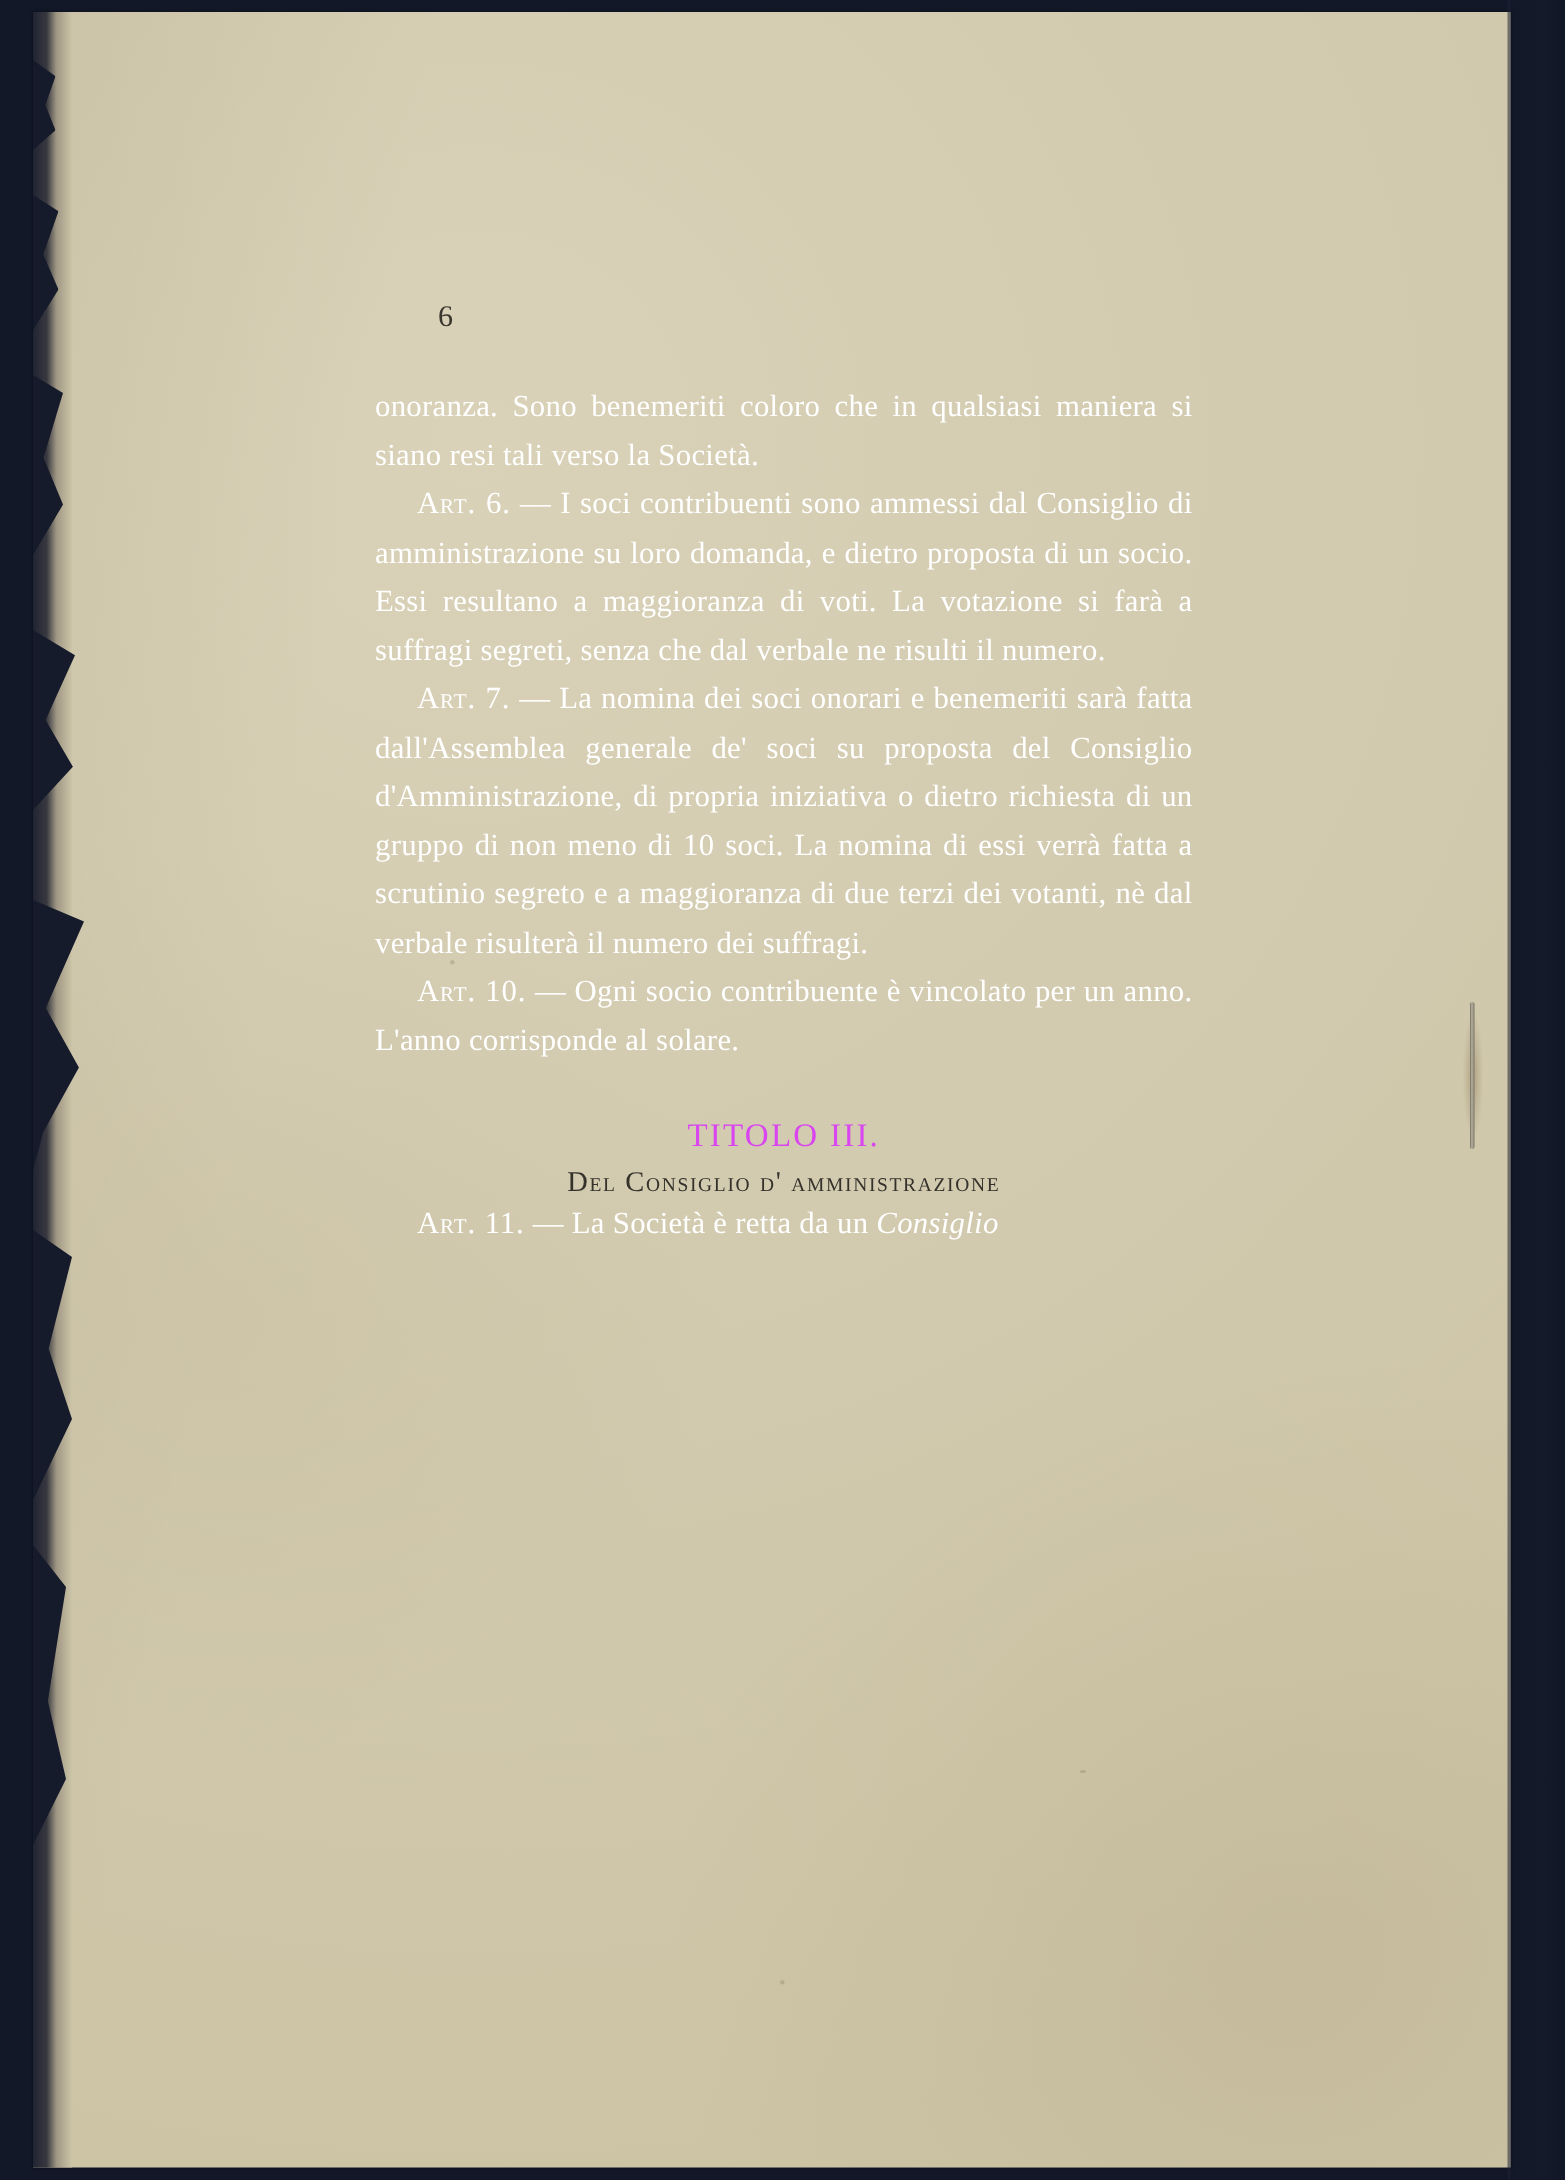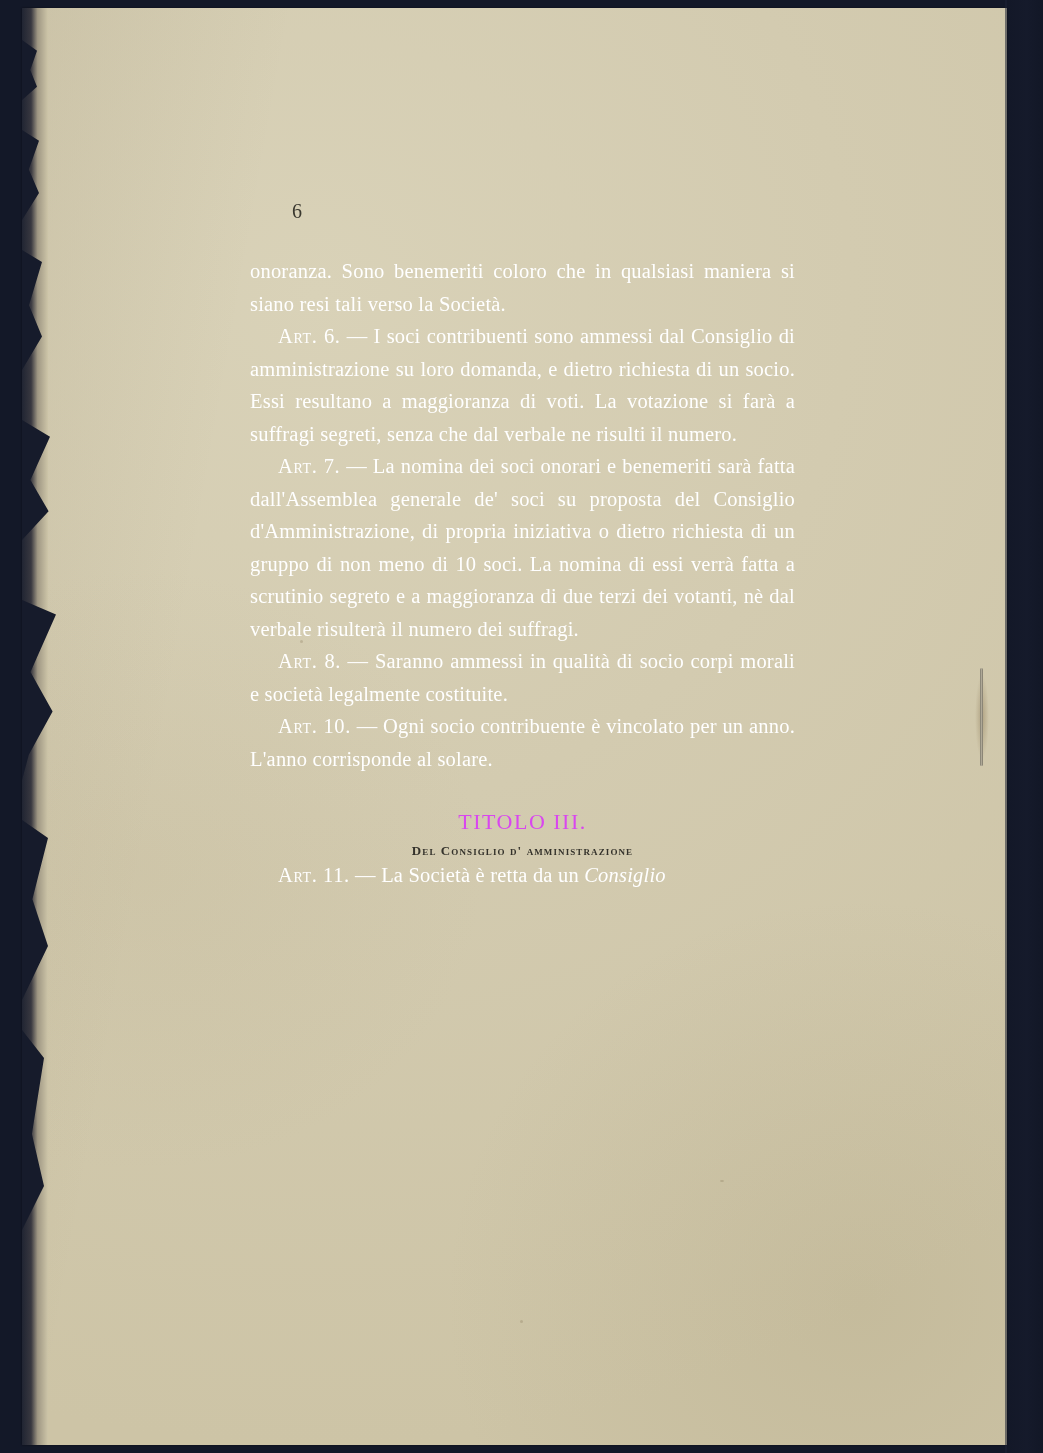--- a/index.html
+++ b/index.html
@@ -150,26 +150,25 @@
   .title-block {
     margin-top: 34px;
     text-align: center;
   }
   .title-main {
     font-size: 22px;
     letter-spacing: 1.5px;
     color: #d946ef;
   }
   .title-sub {
-    font-size: 13px;
+    font-size: 19px;
     letter-spacing: 1.1px;
     color: #34322b;
     font-variant: small-caps;
     margin-top: 8px;
-    font-weight: bold;
   }
 
   .final {
     margin-top: 28px;
   }
   .ital { font-style: italic; }
 
   
   .speck {
     position: absolute;
@@ -210,34 +209,29 @@
 
     <div class="folio">6</div>
 
     <p class="para">
       <span>onoranza. Sono benemeriti coloro che in qualsiasi maniera si siano resi tali verso la Società.</span>
     </p>
 
     <p class="para indent">
       <span class="smallcaps">Art. 6.</span>
       <span>—</span>
-      <span>I soci contribuenti sono ammessi dal Consiglio di amministrazione su loro domanda, e dietro richiesta di un socio. Essi resultano a maggioranza di voti. La votazione si farà a suffragi segreti, senza che dal verbale ne risulti il numero.</span>
+      <span>I soci contribuenti sono ammessi dal Consiglio di amministrazione su loro domanda, e dietro proposta di un socio. Essi resultano a maggioranza di voti. La votazione si farà a suffragi segreti, senza che dal verbale ne risulti il numero.</span>
     </p>
 
     <p class="para indent">
       <span class="smallcaps">Art. 7.</span>
       <span>—</span>
       <span>La nomina dei soci onorari e benemeriti sarà fatta dall'Assemblea generale de' soci su proposta del Consiglio d'Amministrazione, di propria iniziativa o dietro richiesta di un gruppo di non meno di 10 soci. La nomina di essi verrà fatta a scrutinio segreto e a maggioranza di due terzi dei votanti, nè dal verbale risulterà il numero dei suffragi.</span>
     </p>
 
-    <p class="para indent">
-      <span class="smallcaps">Art. 8.</span>
-      <span>—</span>
-      <span>Saranno ammessi in qualità di socio corpi morali e società legalmente costituite.</span>
-    </p>
 
 
     <p class="para indent">
       <span class="smallcaps">Art. 10.</span>
       <span>—</span>
       <span>Ogni socio contribuente è vincolato per un anno. L'anno corrisponde al solare.</span>
     </p>
 
 
     <div class="title-block">

